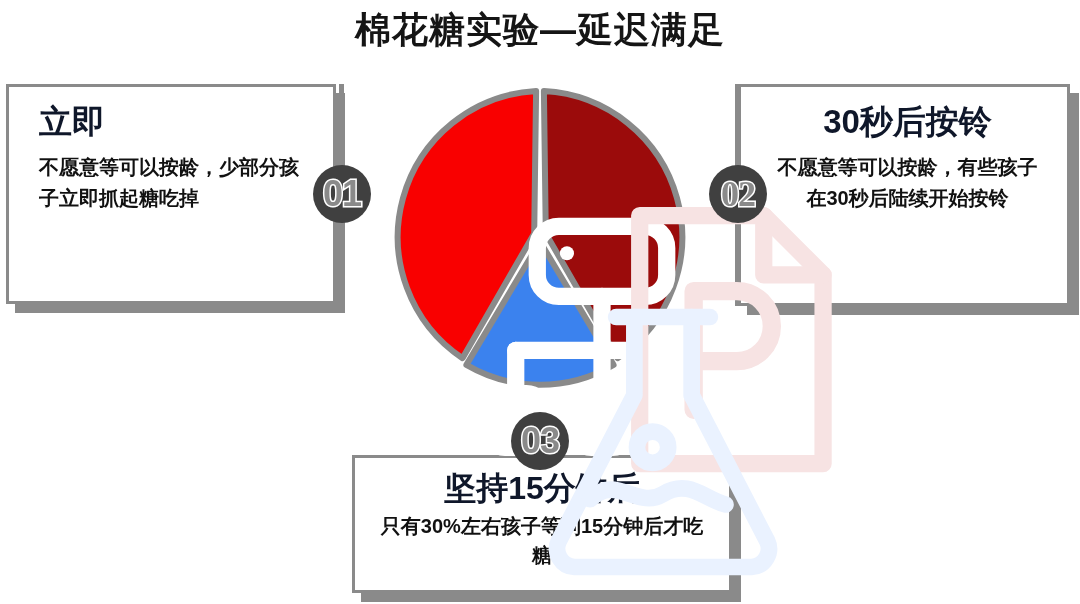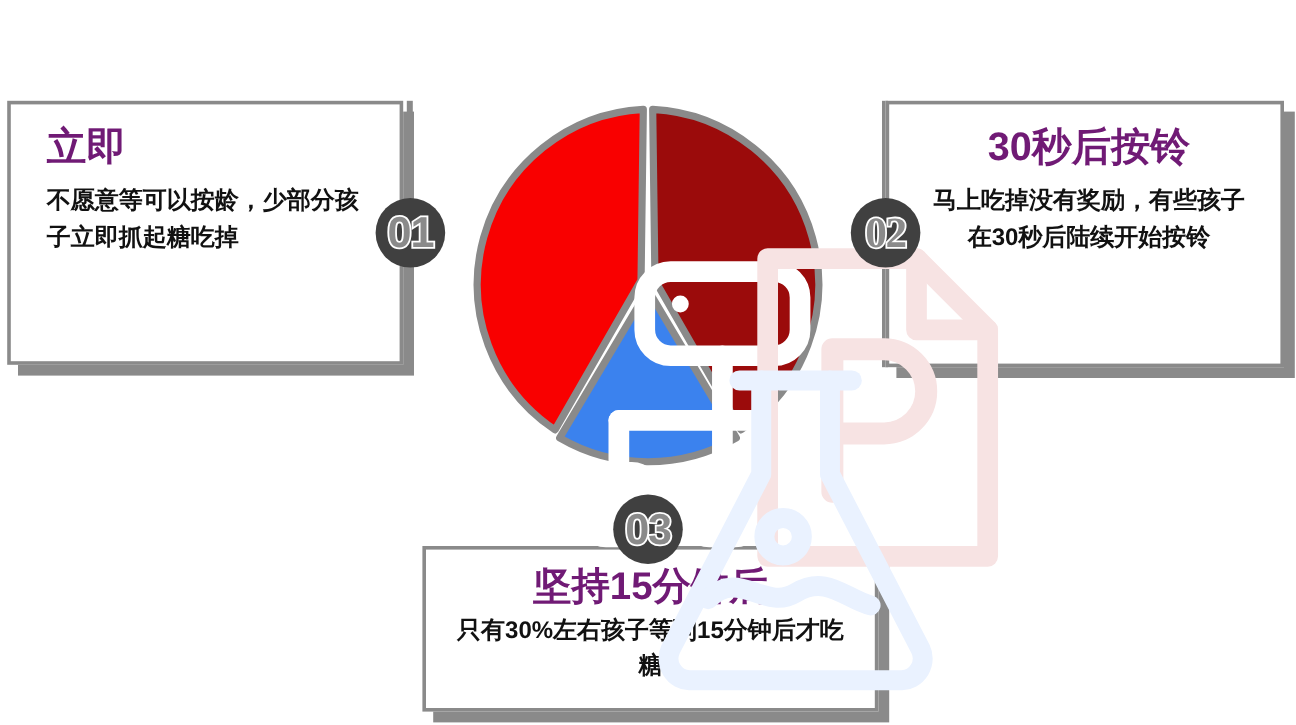--- a/index.html
+++ b/index.html
@@ -42,21 +42,21 @@
     position: relative;
     width: 100%; height: 100%;
     padding: 14px 22px 10px 30px;
     display: flex;
     flex-direction: column;
     justify-content: flex-start;
   }
   .card-title {
     font-size: 33px;
     font-weight: bold;
-    color: #701a75;
+    color: #0f172a;
     line-height: 1.25;
     margin-bottom: 10px;
     white-space: nowrap;
   }
   .card-body {
     font-size: 20px;
     font-weight: bold;
     color: #111111;
     line-height: 1.55;
   }
@@ -120,41 +120,42 @@
   .seg-icon { position: absolute; }
   #icon-left  { left: 62px;  top: 108px; }
   #icon-right { left: 186px; top: 108px; }
   #icon-bottom{ left: 123px; top: 205px; }
 </style>
 </head>
 <body>
 
 <div class="stage">
 
+  <div class="title">棉花糖实验—延迟满足</div>
 
   <div class="connector" id="line-1"></div>
   <div class="connector" id="line-2"></div>
   <div class="connector" id="line-3"></div>
 
   <div class="card-wrap" id="card-1">
     <div class="card-shadow"></div>
     <div class="card">
       <div class="card-inner">
         <div class="card-title">立即</div>
         <div class="card-body">不愿意等可以按龄，少部分孩子立即抓起糖吃掉</div>
       </div>
     </div>
   </div>
 
   <div class="card-wrap" id="card-2">
     <div class="card-shadow"></div>
     <div class="card">
       <div class="card-inner">
         <div class="card-title">30秒后按铃</div>
-        <div class="card-body">马上吃掉没有奖励，有些孩子在30秒后陆续开始按铃</div>
+        <div class="card-body">不愿意等可以按龄，有些孩子在30秒后陆续开始按铃</div>
       </div>
     </div>
   </div>
 
   <div class="card-wrap" id="card-3">
     <div class="card-shadow"></div>
     <div class="card">
       <div class="card-inner">
         <div class="card-title">坚持15分钟后</div>
         <div class="card-body">只有30%左右孩子等到15分钟后才吃糖</div>

